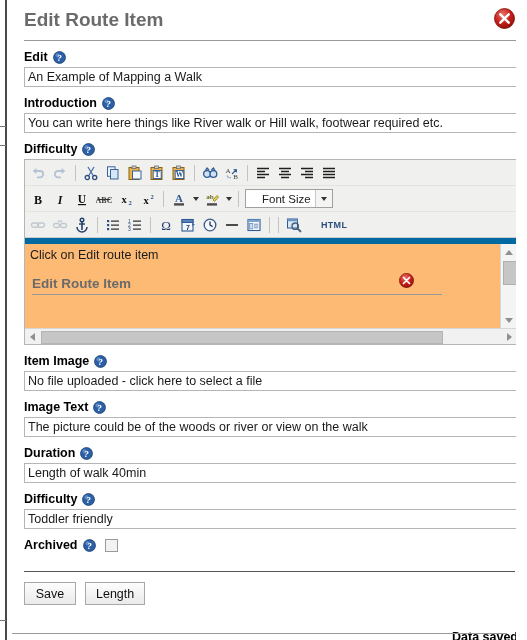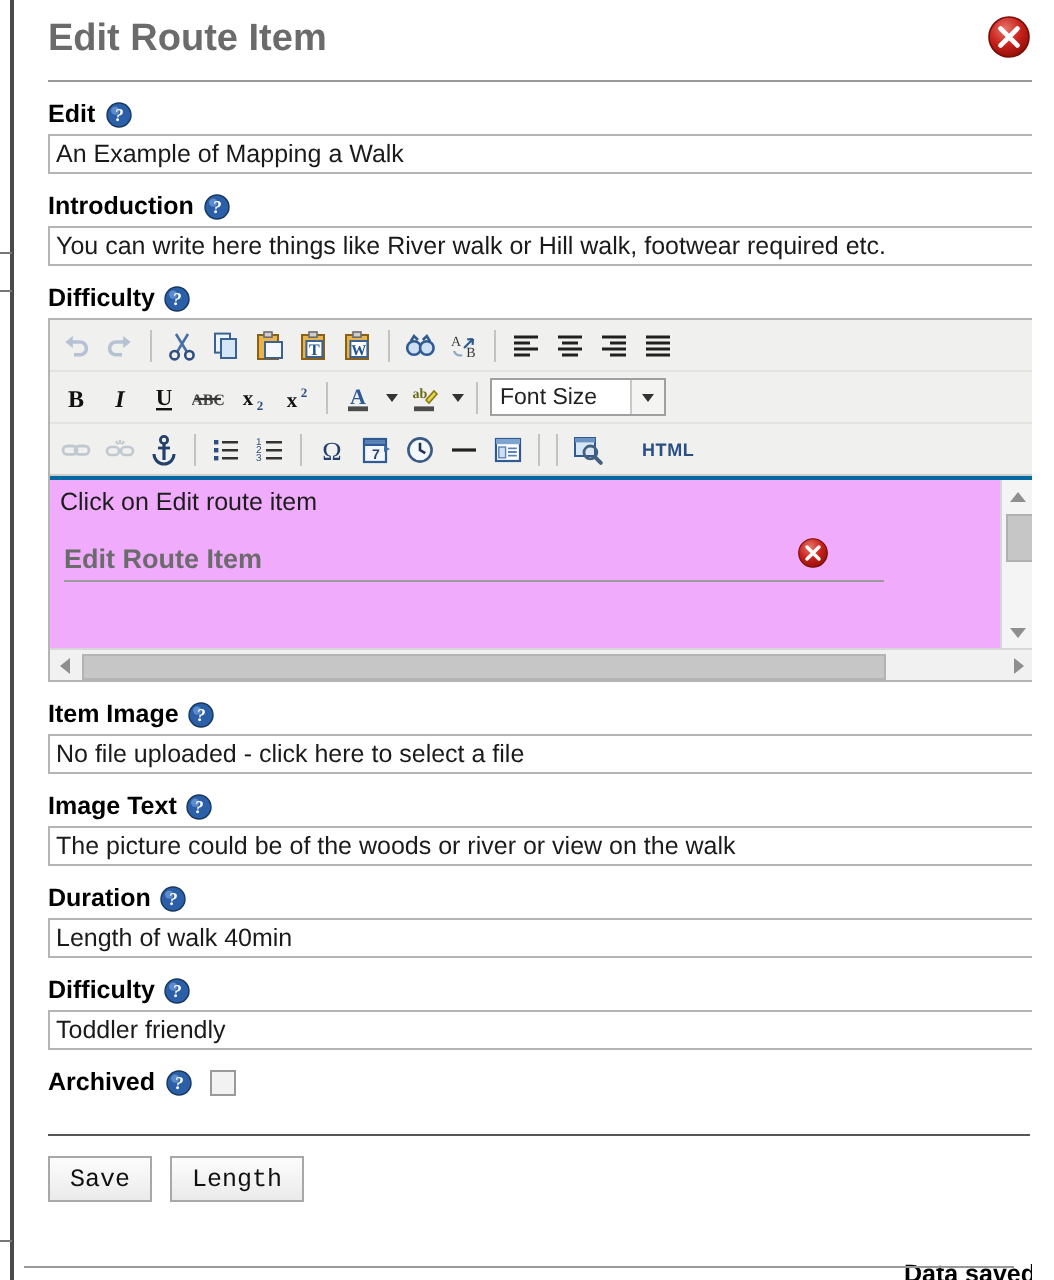--- a/index.html
+++ b/index.html
@@ -134,45 +134,45 @@
     border-right: 3.5px solid transparent;
     border-top: 4px solid #333;
   }
   .fontsize-select {
     width: 88px; height: 19px;
     border: 1px solid #a0a0a0;
     background: #fff;
     font-size: 11.5px;
     color: #222;
     display: flex; align-items: center;
-    padding-left: 4px;
+    padding-left: 16px;
     box-sizing: border-box;
     position: relative;
     cursor: pointer;
     margin-left: 2px;
   }
   .fontsize-select .fs-arrow {
     position: absolute; right: 0; top: 0; bottom: 0;
     width: 16px;
     border-left: 1px solid #c8c8c8;
     display: flex; align-items: center; justify-content: center;
     background: #f4f4f2;
   }
   .htmllabel {
     font-size: 9px; font-weight: bold; color: #2b4f81;
     letter-spacing: 0.3px;
     margin-left: 16px;
     cursor: pointer;
   }
   .edit-body {
     position: relative;
-    background: #f0abfc;
+    background: #fdba74;
     height: 84px;
     overflow: hidden;
-    border-top: 2px solid #0369a1;
+    border-top: 6px solid #0369a1;
   }
   .edit-text {
     font-size: 12.5px;
     color: #1c1c1c;
     padding: 4px 5px 0 5px;
   }
   .embed-box {
     margin: 14px 0 0 7px;
     width: 420px;
     position: relative;
@@ -239,21 +239,21 @@
   .hr-bottom {
     border: none; border-top: 1px solid #555;
     margin: 16px 3px 10px 3px;
   }
   .btnrow { display: flex; gap: 9px; padding-left: 3px; align-items: center; }
   .btn {
     min-width: 52px;
     height: 23px;
     border: 1px solid #a8a8a8;
     background: linear-gradient(#fdfdfd, #eaeaea);
-    font-family: Liberation Mono, monospace;
+    font-family: Liberation Sans, sans-serif;
     font-size: 12.5px;
     color: #111;
     cursor: pointer;
     padding: 0 10px;
   }
   .datasaved {
     position: absolute;
     right: 9px;
     bottom: -4px;
     font-size: 12.5px;

